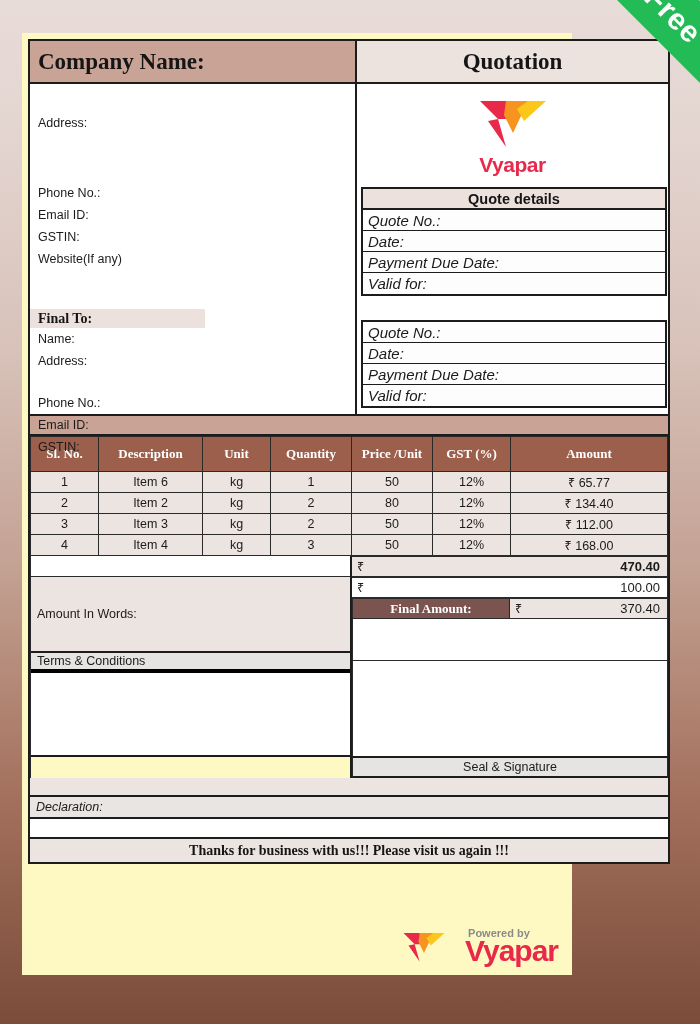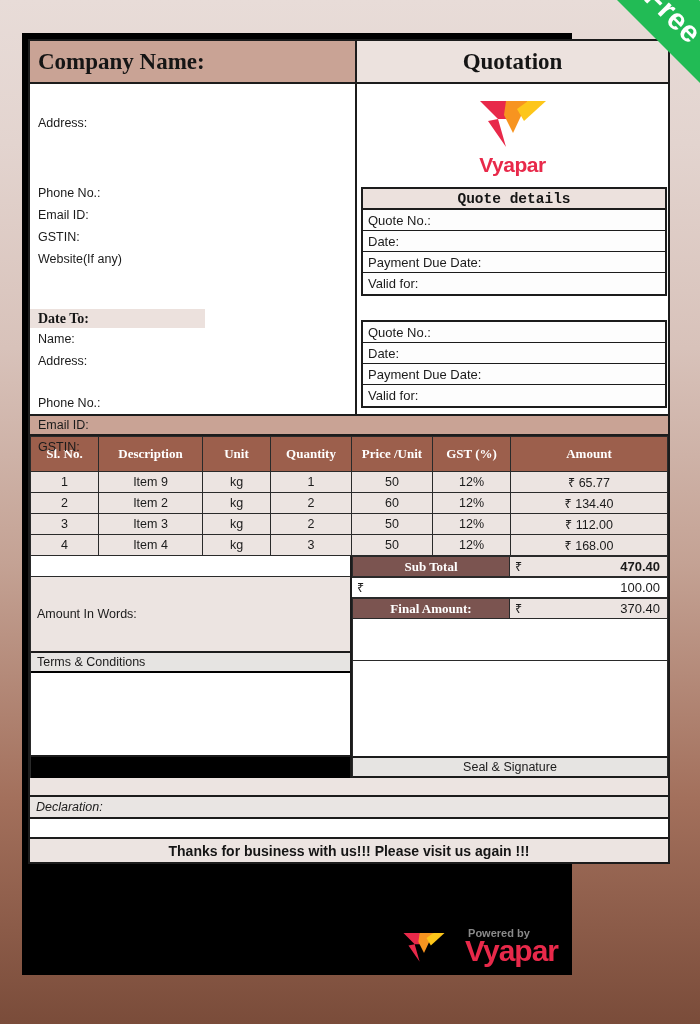--- a/index.html
+++ b/index.html
@@ -42,21 +42,21 @@
     padding-left: 34px;
   }
 
   
   #sheet {
     position: absolute;
     left: 22px;
     top: 33px;
     width: 550px;
     height: 942px;
-    background: #000000;
+    background: #fef9c3;
     z-index: 10;
     padding: 6px 6px 16px 6px;
   }
 
   .doc {
     width: 642px;
     border: 2px solid #1c1c1c;
     border-bottom: none;
   }
 
@@ -173,35 +173,35 @@
 
   .detail-head {
     height: 21px;
     background: #ece1dd;
     border-bottom: 2px solid #1c1c1c;
     display: flex;
     align-items: center;
     justify-content: center;
   }
   .detail-head span {
-    font-family: Liberation Mono, monospace;
+    font-family: Liberation Sans, sans-serif;
     font-size: 14.5px;
     font-weight: bold;
     color: #151515;
   }
   .detail-row {
     height: 21px;
     border-bottom: 1.5px solid #1c1c1c;
     display: flex;
     align-items: center;
     padding-left: 5px;
     background: #fdfdfd;
   }
   .detail-row:last-child { border-bottom: none; }
-  .detail-row span { font-size: 13px; color: #1b1b1b; }
+  .detail-row span { font-size: 15px; color: #1b1b1b; font-style: italic; }
 
   
   #separator-band {
     height: 22px;
     background: #c9a395;
     border-top: 2px solid #1c1c1c;
     border-bottom: 2px solid #1c1c1c;
   }
 
   
@@ -252,21 +252,21 @@
     border-bottom: 2px solid #1c1c1c;
     display: flex;
     align-items: center;
     padding-left: 6px;
   }
   #amount-words-cell span { font-size: 12.5px; color: #1b1b1b; }
 
   #terms-head {
     height: 20px;
     background: #e6e4e2;
-    border-bottom: 2px solid #000000;
+    border-bottom: 4px solid #000000;
     display: flex;
     align-items: center;
     padding-left: 6px;
   }
   #terms-head span { font-size: 12.5px; color: #1b1b1b; }
   #terms-body {
     height: 84px;
     background: #fff;
     border-bottom: 2px solid #1c1c1c;
   }
@@ -342,21 +342,21 @@
   #declaration-row { height: 22px; background: #e9e5e3; padding-left: 6px; }
   #declaration-row span { font-size: 12.5px; color: #1b1b1b; font-style: italic; }
   #blank-row2 { height: 20px; background: #ffffff; }
   #thanks-row {
     height: 25px;
     background: #ece4e1;
     justify-content: center;
     border-bottom: 2px solid #1c1c1c;
   }
   #thanks-row span {
-    font-family: Liberation Sans, sans-serif;
+    font-family: Liberation Serif, serif;
     font-size: 14px;
     font-weight: bold;
     color: #151515;
   }
 
   
   #powered-wrap {
     position: absolute;
     right: 14px;
     bottom: 10px;
@@ -402,21 +402,21 @@
     <div class="row" id="body-band">
 
       <div id="left-col">
         <div class="field" id="addr-label">Address:</div>
         <div class="field" id="phone-label">Phone No.:</div>
         <div class="field" id="email-label">Email ID:</div>
         <div class="field" id="gstin-label">GSTIN:</div>
         <div class="field" id="website-label">Website(If any)</div>
 
         <div id="bill-to-band">
-          <span>Date To:</span>
+          <span>Final To:</span>
         </div>
         <div class="field" id="bill-name-label">Name:</div>
         <div class="field" id="bill-addr-label">Address:</div>
         <div class="field" id="bill-phone-label">Phone No.:</div>
         <div class="field" id="bill-email-label">Email ID:</div>
         <div class="field" id="bill-gstin-label">GSTIN:</div>
       </div>
 
       <div id="right-col">
 
@@ -475,33 +475,33 @@
           <th class="c-unit">Unit</th>
           <th class="c-qty">Quantity</th>
           <th class="c-price">Price /Unit</th>
           <th class="c-gst">GST (%)</th>
           <th class="c-amt">Amount</th>
         </tr>
       </thead>
       <tbody>
         <tr>
           <td>1</td>
-          <td>Item 9</td>
+          <td>Item 6</td>
           <td>kg</td>
           <td>1</td>
           <td>50</td>
           <td>12%</td>
           <td>₹ 65.77</td>
         </tr>
         <tr>
           <td>2</td>
           <td>Item 2</td>
           <td>kg</td>
           <td>2</td>
-          <td>60</td>
+          <td>80</td>
           <td>12%</td>
           <td>₹ 134.40</td>
         </tr>
         <tr>
           <td>3</td>
           <td>Item 3</td>
           <td>kg</td>
           <td>2</td>
           <td>50</td>
           <td>12%</td>
@@ -527,23 +527,20 @@
           <span>Amount In Words:</span>
         </div>
         <div id="terms-head">
           <span>Terms &amp; Conditions</span>
         </div>
         <div id="terms-body"></div>
       </div>
 
       <div id="totals-col">
         <div class="total-row">
-          <div class="total-label shaded">
-            <span>Sub Total</span>
-          </div>
           <div class="total-value">
             <span class="cur">₹</span>
             <span class="amt bold">470.40</span>
           </div>
         </div>
         <div class="total-row">
           <div class="total-value white">
             <span class="cur">₹</span>
             <span class="amt">100.00</span>
           </div>

